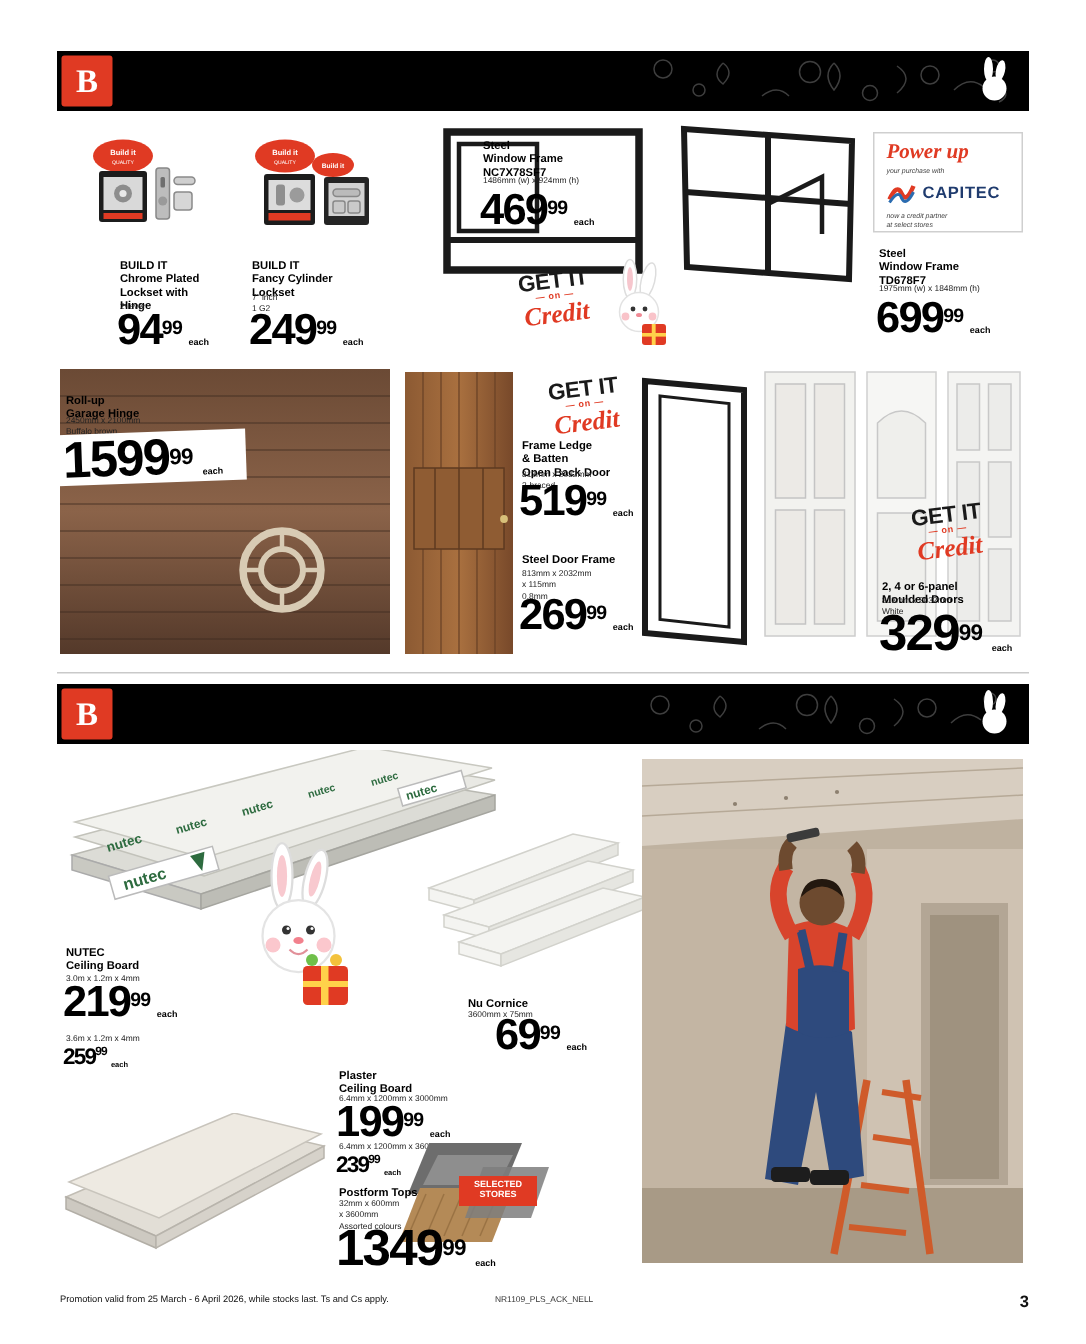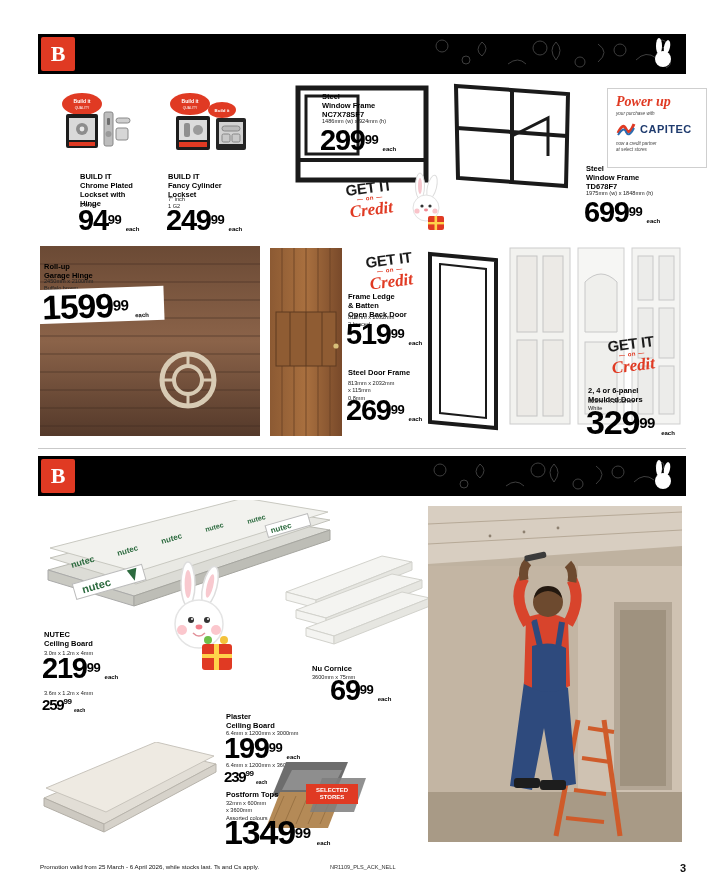--- a/index.html
+++ b/index.html
@@ -212,21 +212,21 @@
       <rect x="6" y="6" width="128" height="92" fill="none" stroke="#1a1a1a" stroke-width="5"></rect>
       <line x1="6" y1="78" x2="134" y2="78" stroke="#1a1a1a" stroke-width="4"></line>
       <rect x="14" y="14" width="52" height="58" fill="none" stroke="#1a1a1a" stroke-width="3"></rect>
     </svg>
   </div>
   <div style="position:absolute;left:322px;top:92px;width:80px;white-space:pre-line;" class="prod-name">Steel
 Window Frame
 NC7X78SF7</div>
   <div style="position:absolute;left:322px;top:118px;width:90px;white-space:pre-line;" class="prod-spec">1486mm (w) x 924mm (h)</div>
   <div class="price" style="position:absolute;left:320px;top:128px;">
-    <span class="rands">299</span><span class="cents">99</span>
+    <span class="rands">469</span><span class="cents">99</span>
     <div style="position:absolute;right:-18px;bottom:1px;" class="each">each</div>
   </div>
 
   <div class="credit-stamp" style="position:absolute;left:330px;top:180px;width:80px;">
     <div class="l1">GET IT</div>
     <div class="l2">— on —</div>
     <div class="l3">Credit</div>
   </div>
 
   <div style="position:absolute;left:398px;top:172px;width:62px;height:64px;">
@@ -260,21 +260,21 @@
   </div>
   <div style="position:absolute;left:586px;top:164px;width:86px;white-space:pre-line;" class="prod-name">Steel
 Window Frame
 TD678F7</div>
   <div style="position:absolute;left:586px;top:190px;width:96px;white-space:pre-line;" class="prod-spec">1975mm (w) x 1848mm (h)</div>
   <div class="price" style="position:absolute;left:584px;top:200px;">
     <span class="rands">699</span><span class="cents">99</span>
     <div style="position:absolute;right:-18px;bottom:1px;" class="each">each</div>
   </div>
 
-  <div class="capitec-box" style="left:607px;top:88px;width:100px;height:80px;">
+  <div class="capitec-box" style="left:582px;top:88px;width:100px;height:67px;">
     <div class="powerup" style="position:absolute;left:8px;top:6px;">Power up</div>
     <div class="tiny-i" style="position:absolute;left:8px;top:22px;">your purchase with</div>
     <div style="position:absolute;left:8px;top:32px;width:20px;height:16px;">
       <svg width="20" height="16" viewBox="0 0 20 16">
         <path d="M2 12 q5 -11 8 -4 q3 7 8 -5" stroke="#e03a23" stroke-width="3" fill="none"></path>
         <path d="M2 14 q6 -9 8 -3 q3 6 8 -4" stroke="#2b6cb0" stroke-width="2" fill="none"></path>
       </svg>
     </div>
     <div style="position:absolute;left:32px;top:34px;font-size:11px;font-weight:bold;color:#1f3b6e;letter-spacing:.5px;text-align:right;">CAPITEC</div>
     <div class="tiny-i" style="position:absolute;left:8px;top:52px;">now a credit partner</div>

